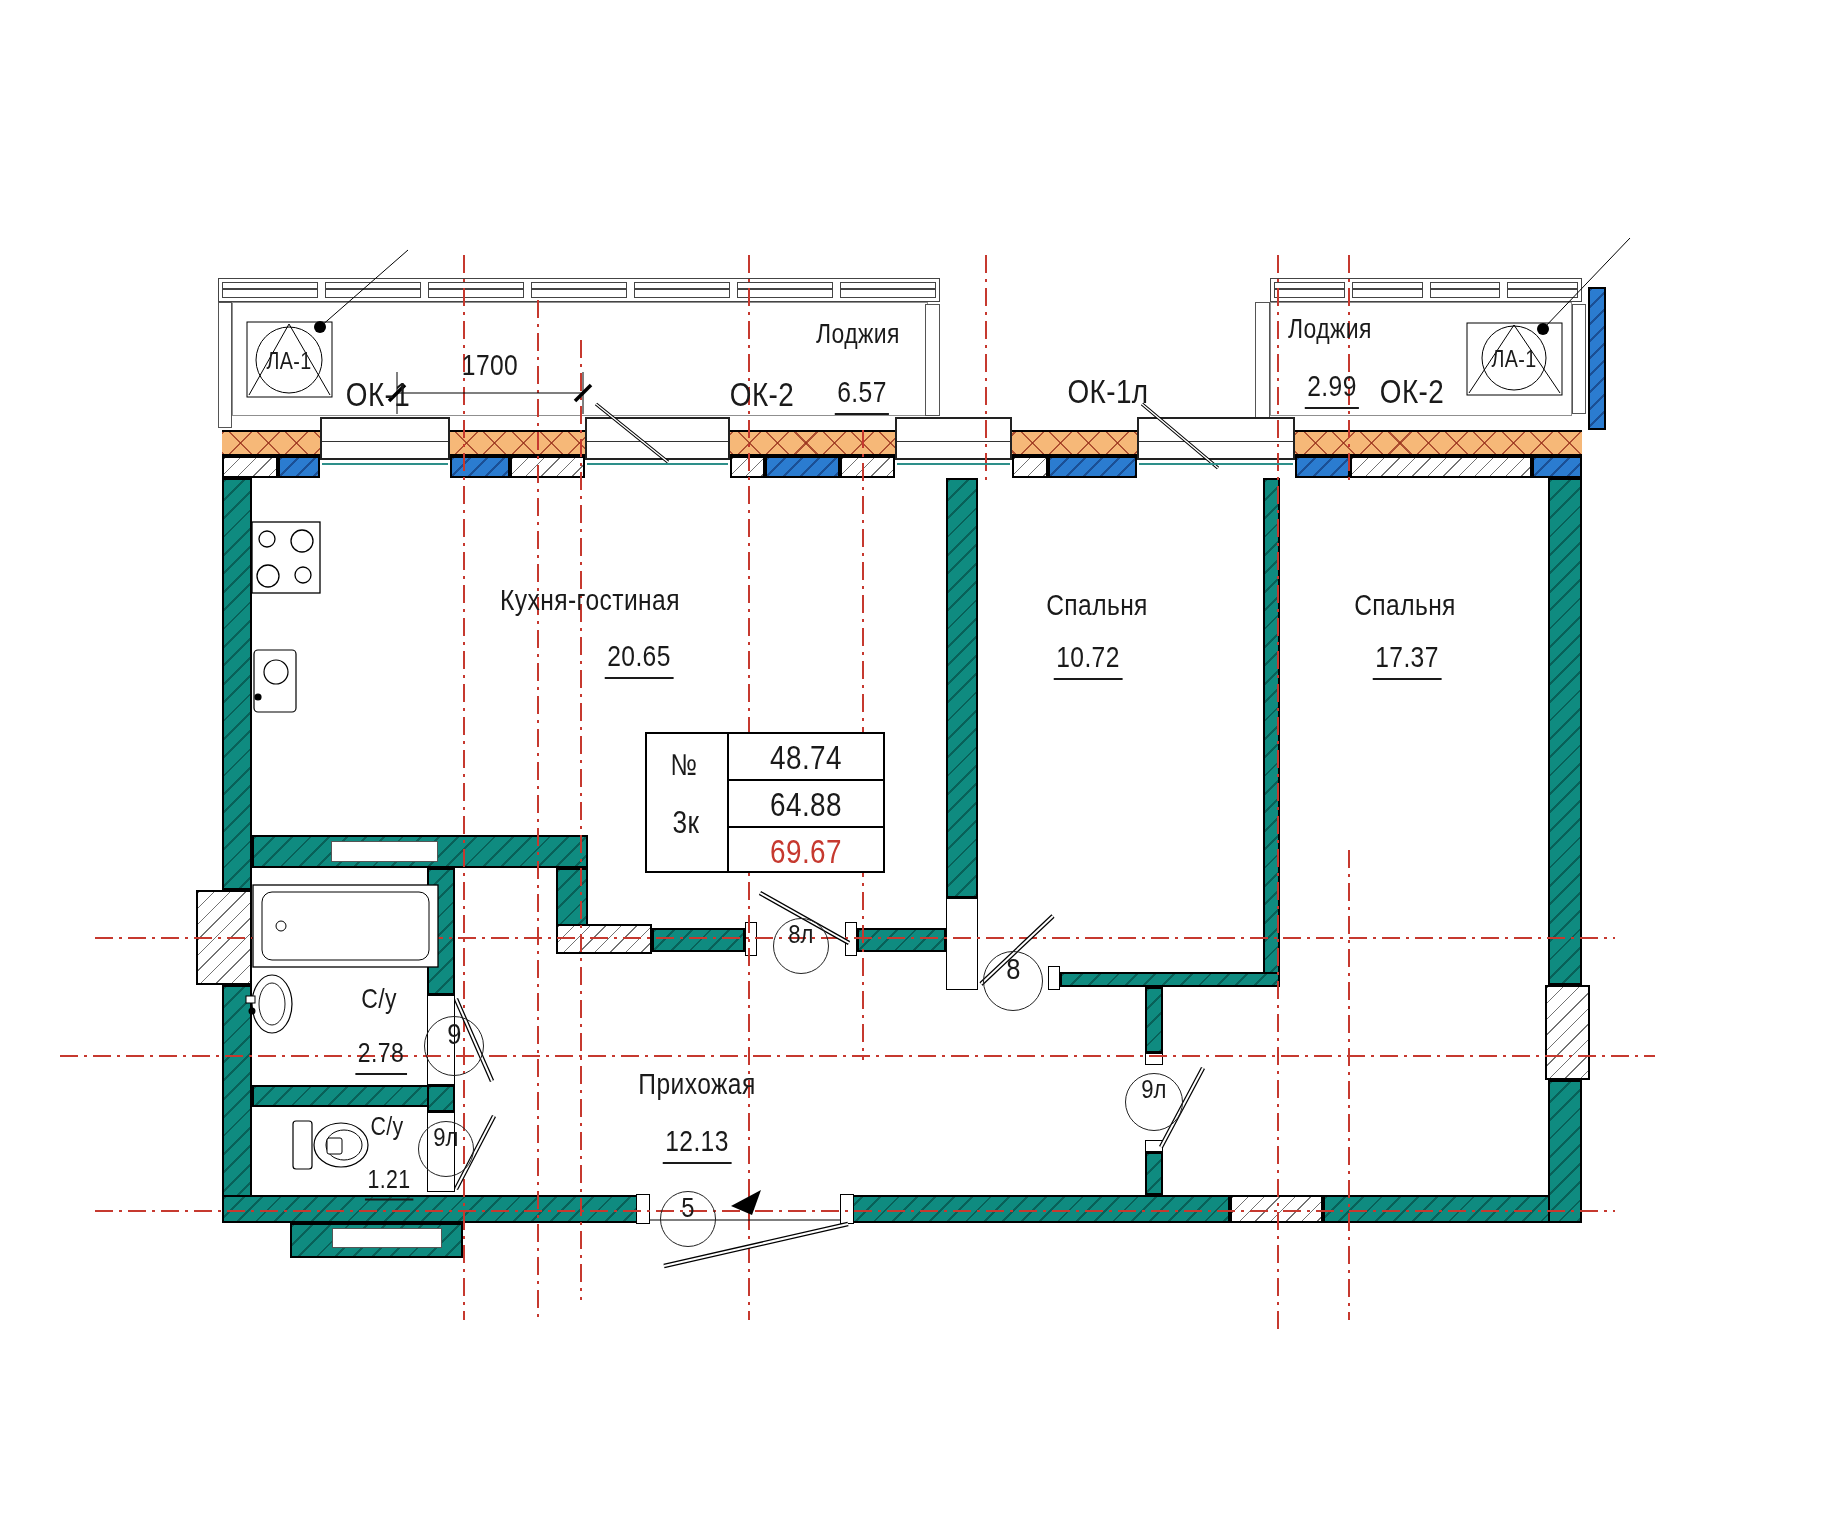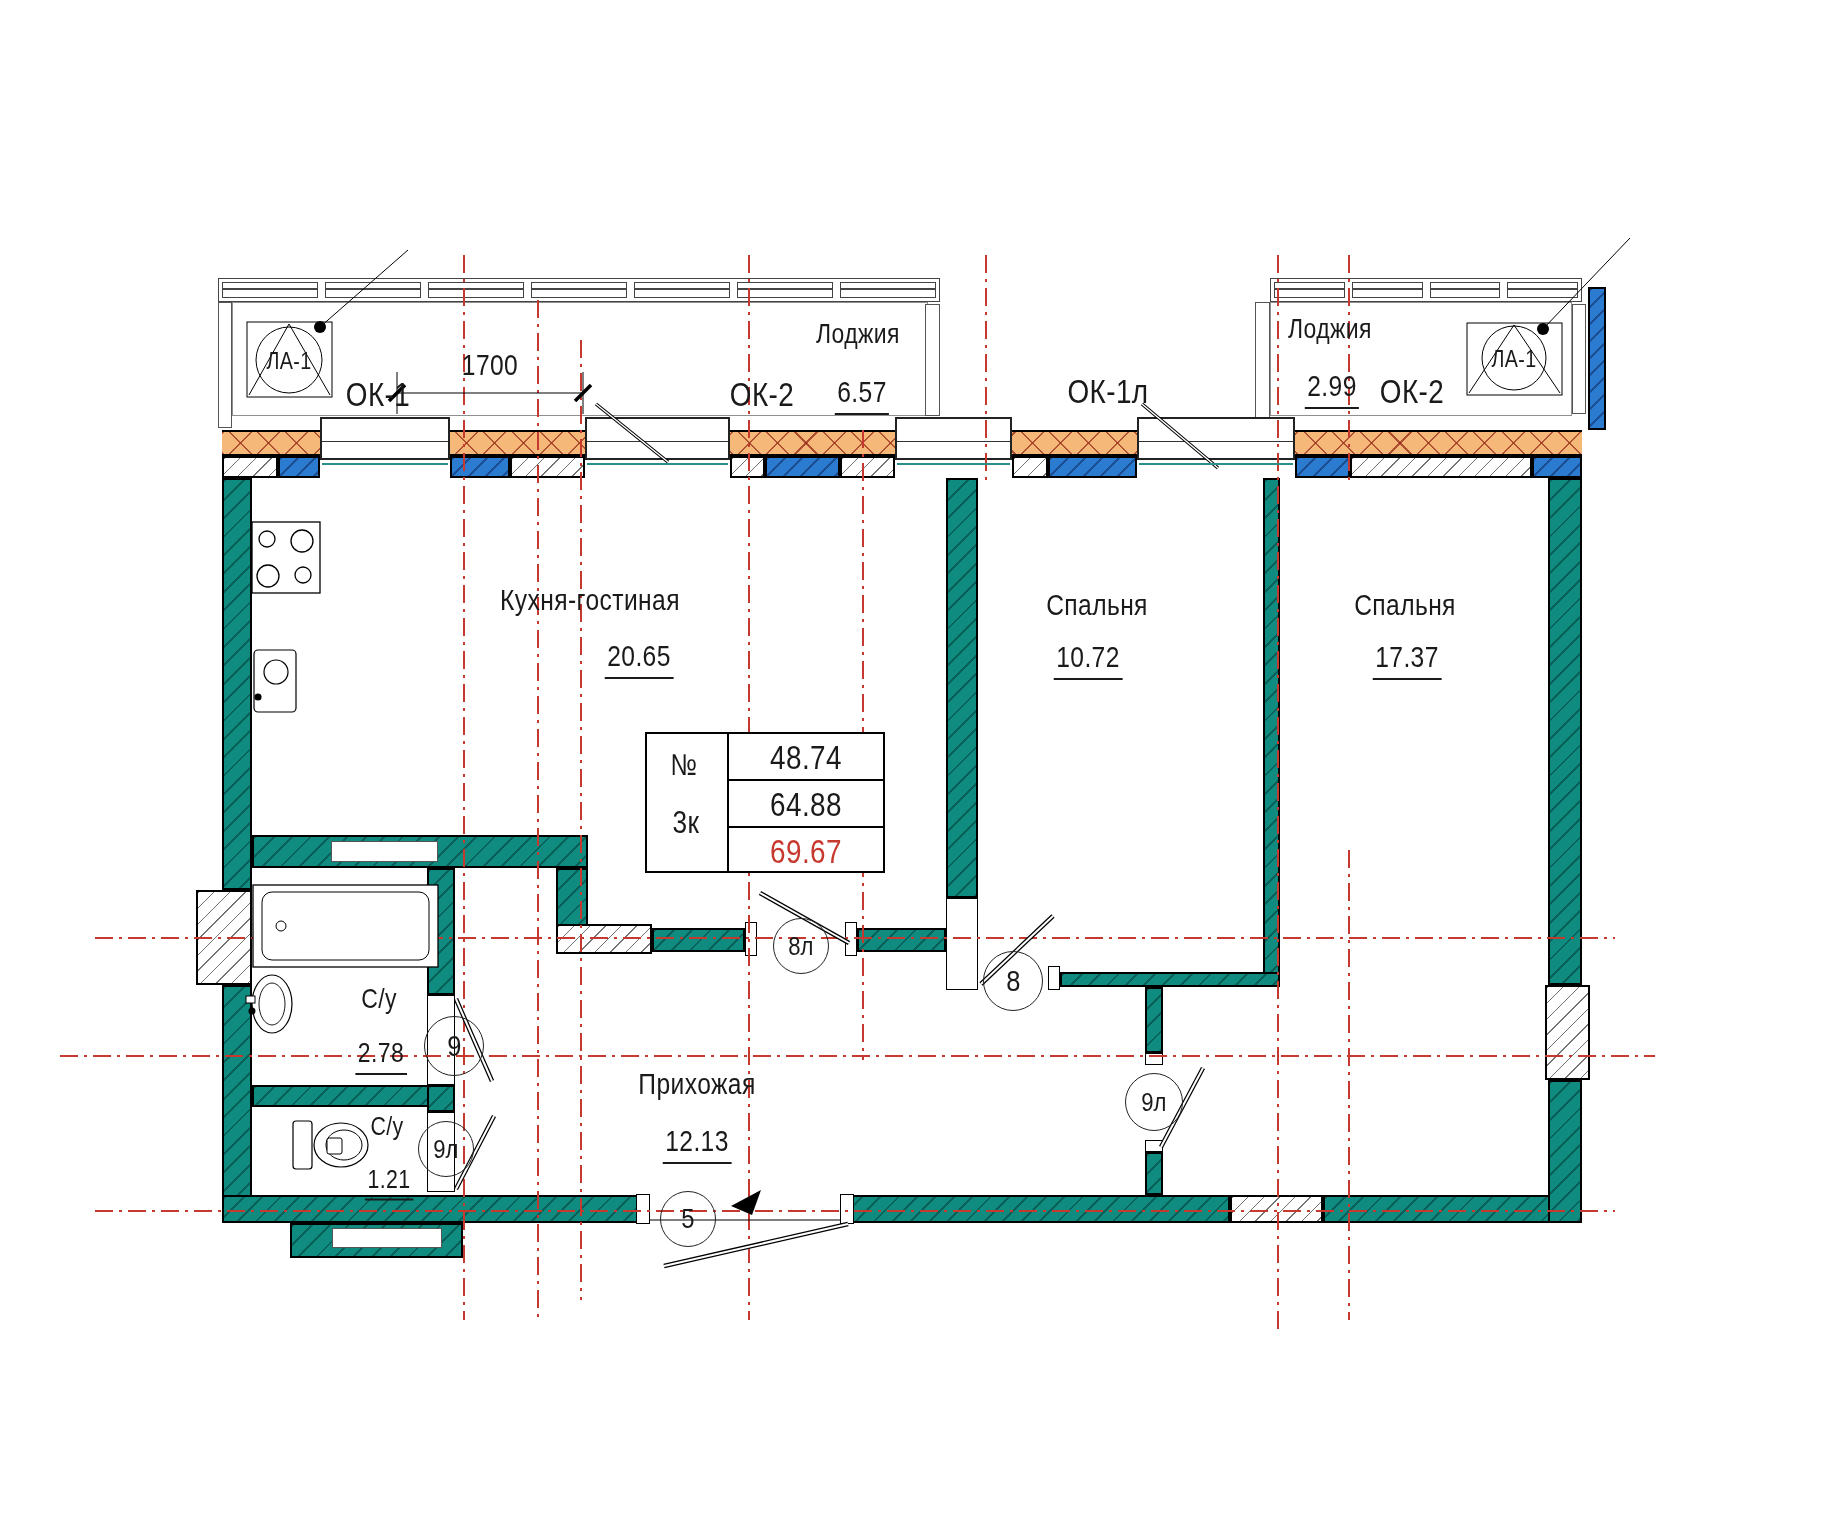--- a/index.html
+++ b/index.html
@@ -26,21 +26,21 @@
   .win{background:linear-gradient(#fff 56%,#333 56%,#333 60%,#fff 60%);border:2px solid #222}
   .frame{background:#fff;border:1.5px solid #000}
   .thin{background:#fff;border:1px solid #555}
   .inner{border:1px solid #8f8f8f;background:transparent}
   .gz{display:flex;gap:7px;padding:3px;background:#fff;border:1.5px solid #444}
   .gz>div{flex:1;border:1px solid #444;background:linear-gradient(#fff 38%,#444 38%,#444 52%,#fff 52%)}
   .axv{width:2px;background-image:repeating-linear-gradient(180deg,#C6392F 0 18px,rgba(0,0,0,0) 18px 24px,#C6392F 24px 27px,rgba(0,0,0,0) 27px 33px)}
   .axh{height:2px;background-image:repeating-linear-gradient(90deg,#C6392F 0 18px,rgba(0,0,0,0) 18px 24px,#C6392F 24px 27px,rgba(0,0,0,0) 27px 33px)}
   .lbl{position:absolute;transform:translate(-50%,-50%) scaleX(.82);white-space:nowrap;letter-spacing:.5px;z-index:50}
   .u{border-bottom:2px solid #1a1a1a;padding:0 3px 4px}
-  .circ{position:absolute;border:1.5px solid #222;border-radius:50%;display:flex;align-items:center;
+  .circ{position:absolute;border:1.5px solid #222;border-radius:50%;display:flex;align-items:flex-start;
         justify-content:center;background:transparent;z-index:50}
   .circ span{transform:scaleX(.85)}
   .f24{font-size:24px}.f26{font-size:26px}.f28{font-size:28px}.f30{font-size:30px}.f32{font-size:32px}.f34{font-size:34px}
   .red{color:#C6392F;border-color:#C6392F}
   .z10{z-index:10}.z20{z-index:20}.z30{z-index:30}
   svg.ovl{position:absolute;left:0;top:0;z-index:40}
   .tbl{background:#fff;border:2px solid #000;z-index:45}
   .tbl .vl{position:absolute;left:80px;top:0;bottom:0;width:2px;background:#000}
   .tbl .hl{position:absolute;left:80px;right:0;height:2px;background:#000}
 </style>

